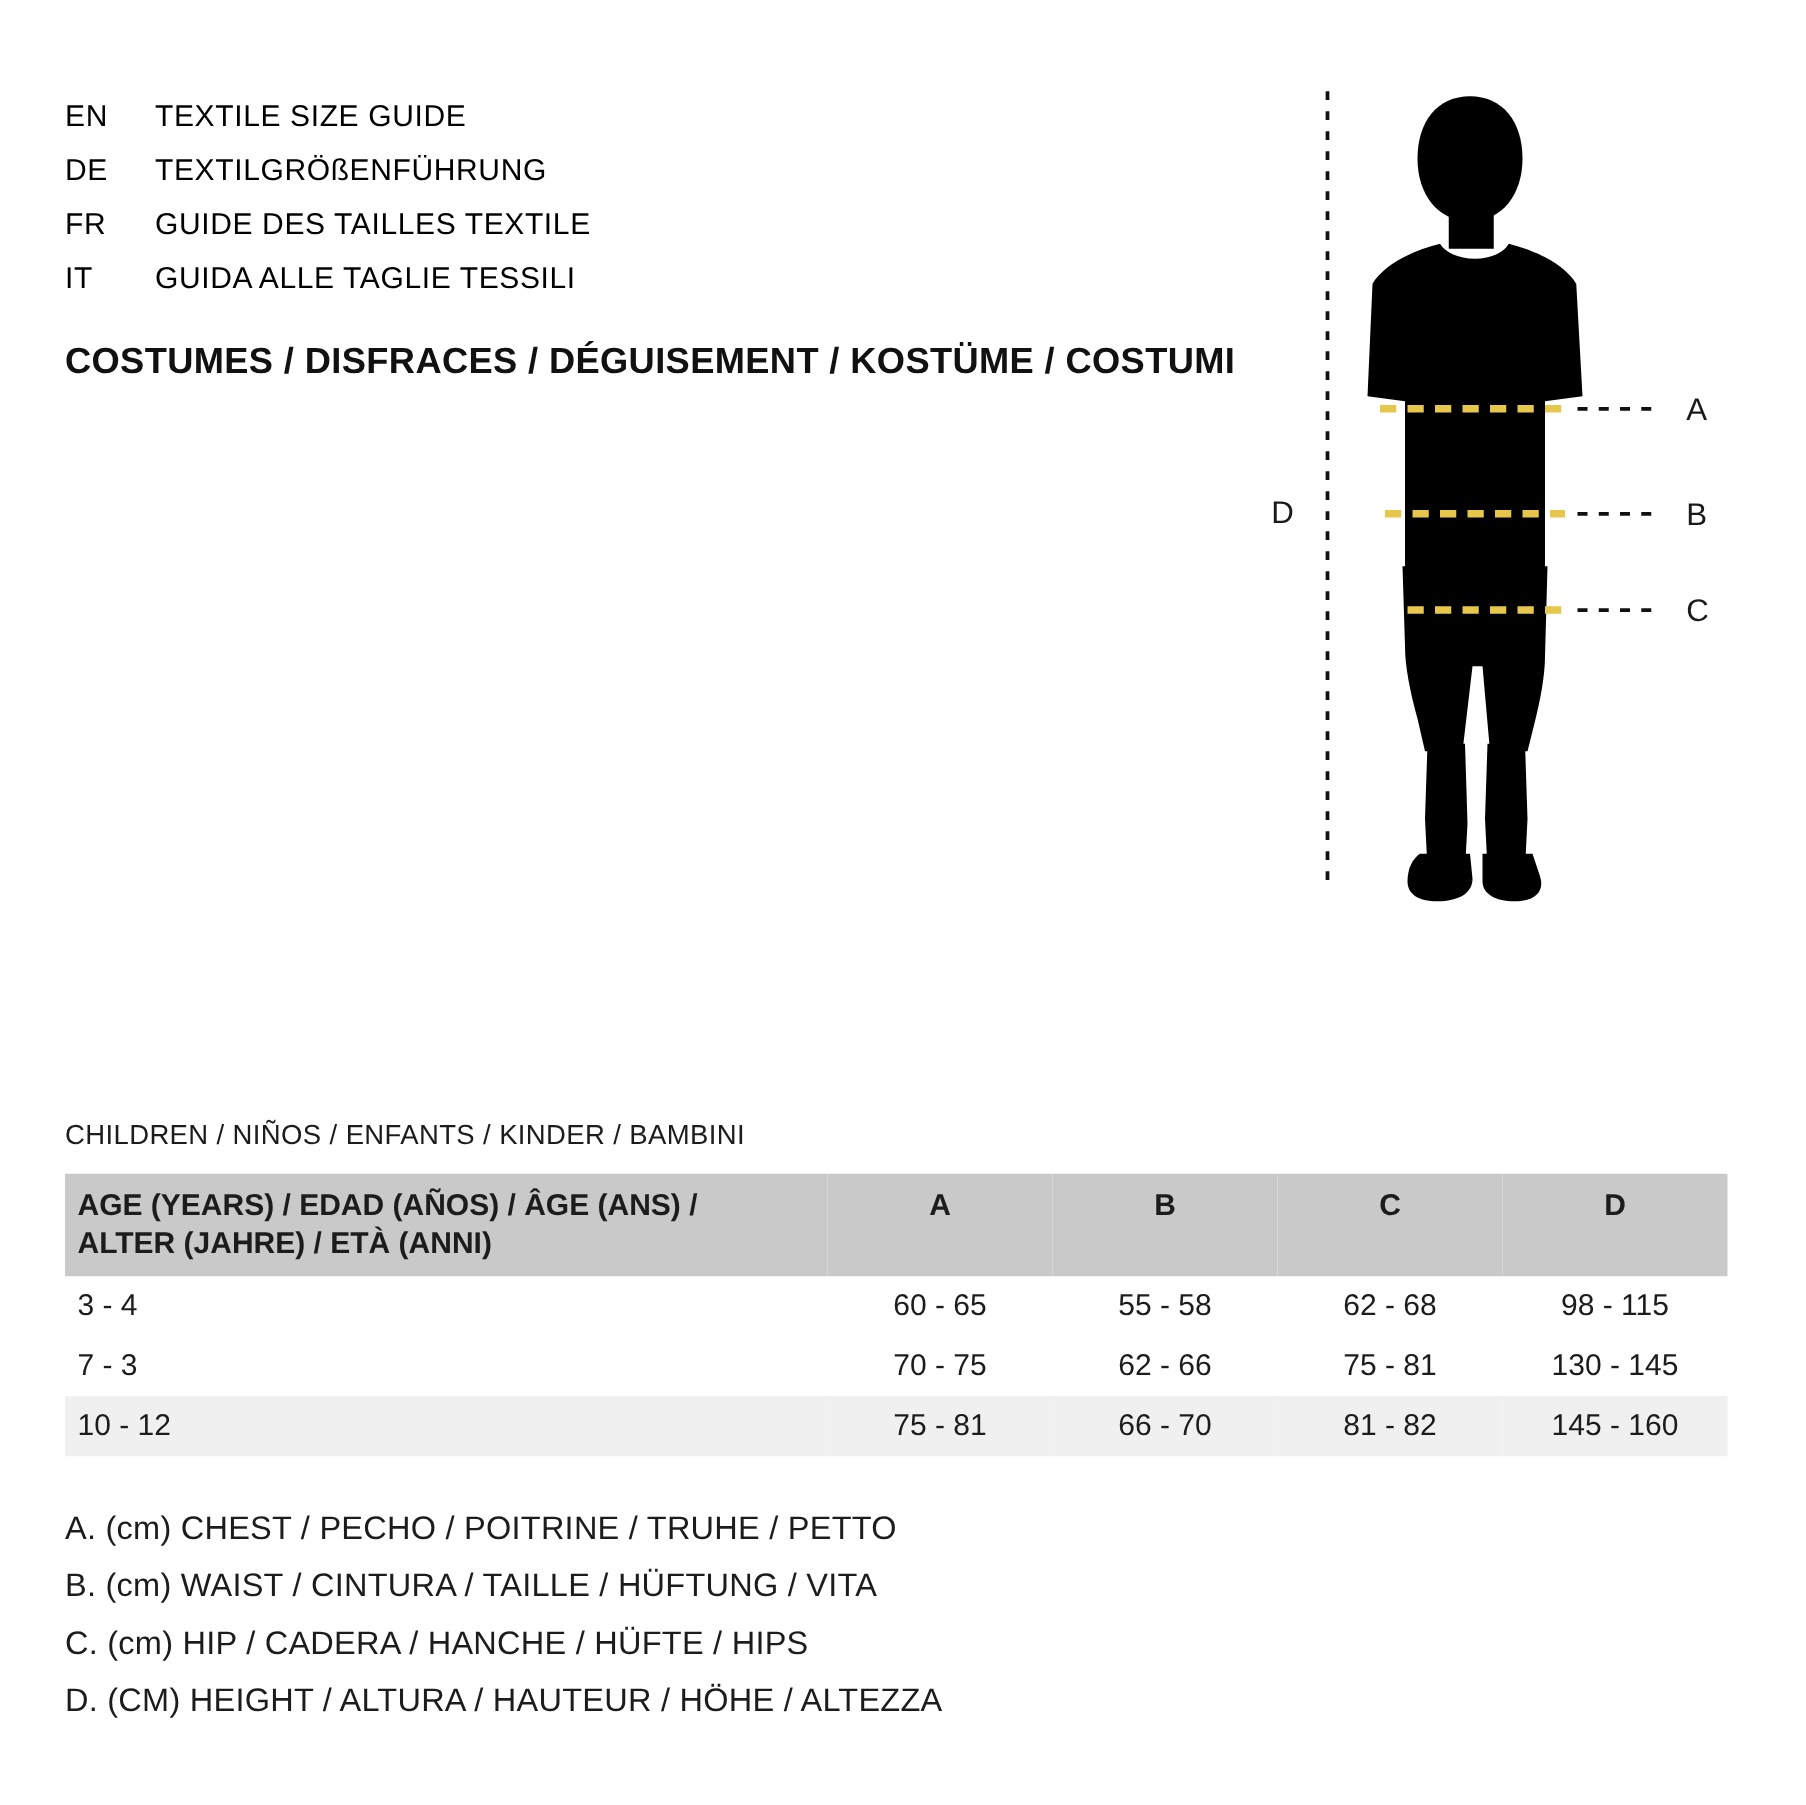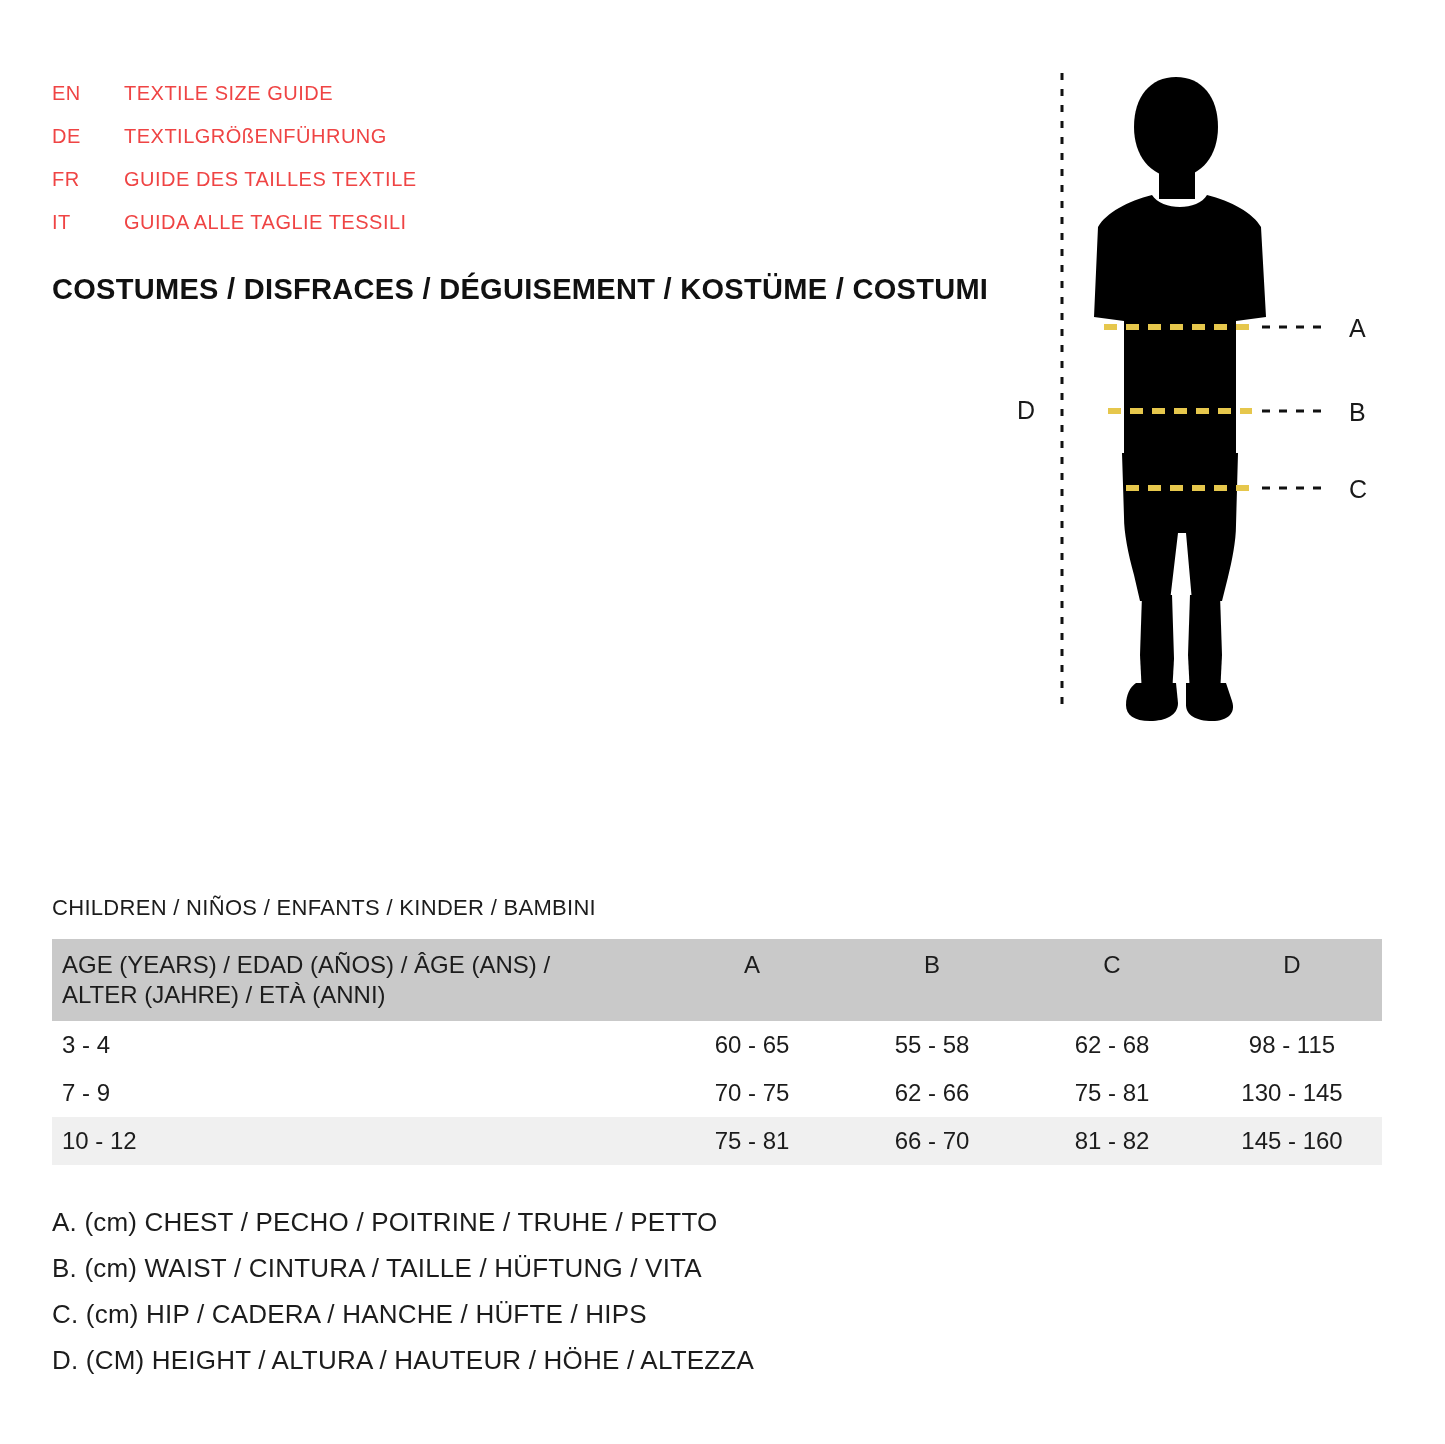--- a/index.html
+++ b/index.html
@@ -19,24 +19,24 @@
   
   .lang-block {
     position: absolute;
     left: 52px;
     top: 72px;
     width: 950px;
   }
   .lang-row {
     display: flex;
     align-items: baseline;
-    font-size: 20px;
+    font-size: 24px;
     letter-spacing: 0.5px;
     line-height: 43px;
-    color: #ef4444;
+    color: #000000;
   }
   .lang-code {
     width: 72px;
     flex: none;
   }
   .lang-text {
     flex: 1;
   }
   .costumes-line {
     margin-top: 29px;
@@ -82,21 +82,21 @@
     margin-bottom: 18px;
   }
   table.size-table {
     border-collapse: collapse;
     width: 1330px;
     font-size: 24px;
     color: #1c1c1c;
   }
   table.size-table th {
     background: #c9c9c9;
-    font-weight: normal;
+    font-weight: bold;
     text-align: left;
     padding: 11px 10px 11px 10px;
     line-height: 30px;
     vertical-align: top;
   }
   table.size-table th.col-letter {
     text-align: center;
     vertical-align: top;
   }
   table.size-table td {
@@ -245,21 +245,21 @@
     </thead>
     <tbody>
       <tr>
         <td>3 - 4</td>
         <td class="val">60 - 65</td>
         <td class="val">55 - 58</td>
         <td class="val">62 - 68</td>
         <td class="val">98 - 115</td>
       </tr>
       <tr>
-        <td>7 - 9</td>
+        <td>7 - 3</td>
         <td class="val">70 - 75</td>
         <td class="val">62 - 66</td>
         <td class="val">75 - 81</td>
         <td class="val">130 - 145</td>
       </tr>
       <tr class="alt">
         <td>10 - 12</td>
         <td class="val">75 - 81</td>
         <td class="val">66 - 70</td>
         <td class="val">81 - 82</td>

